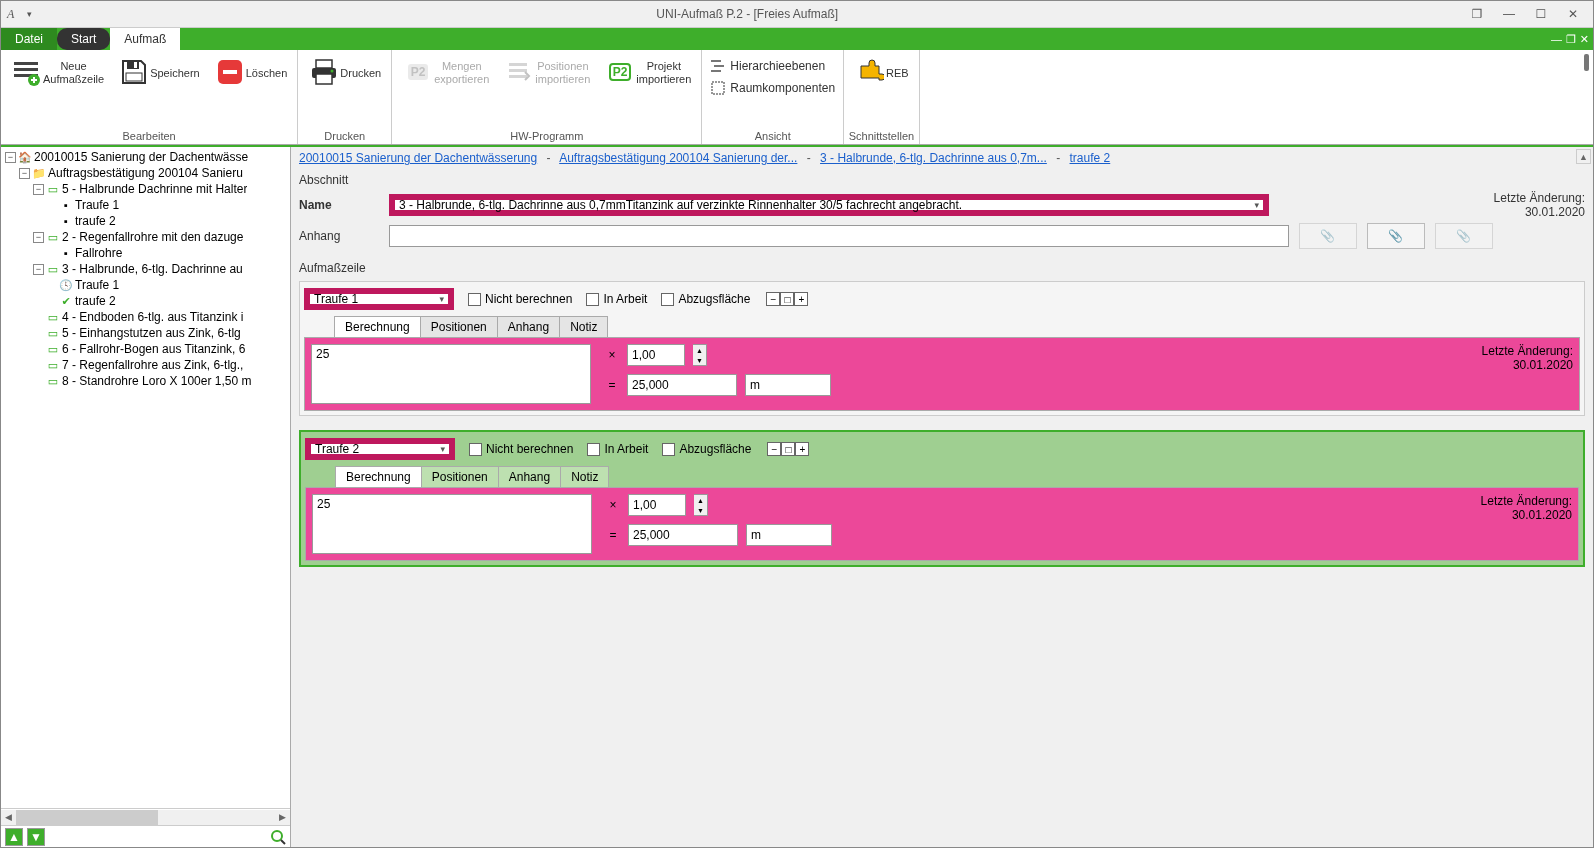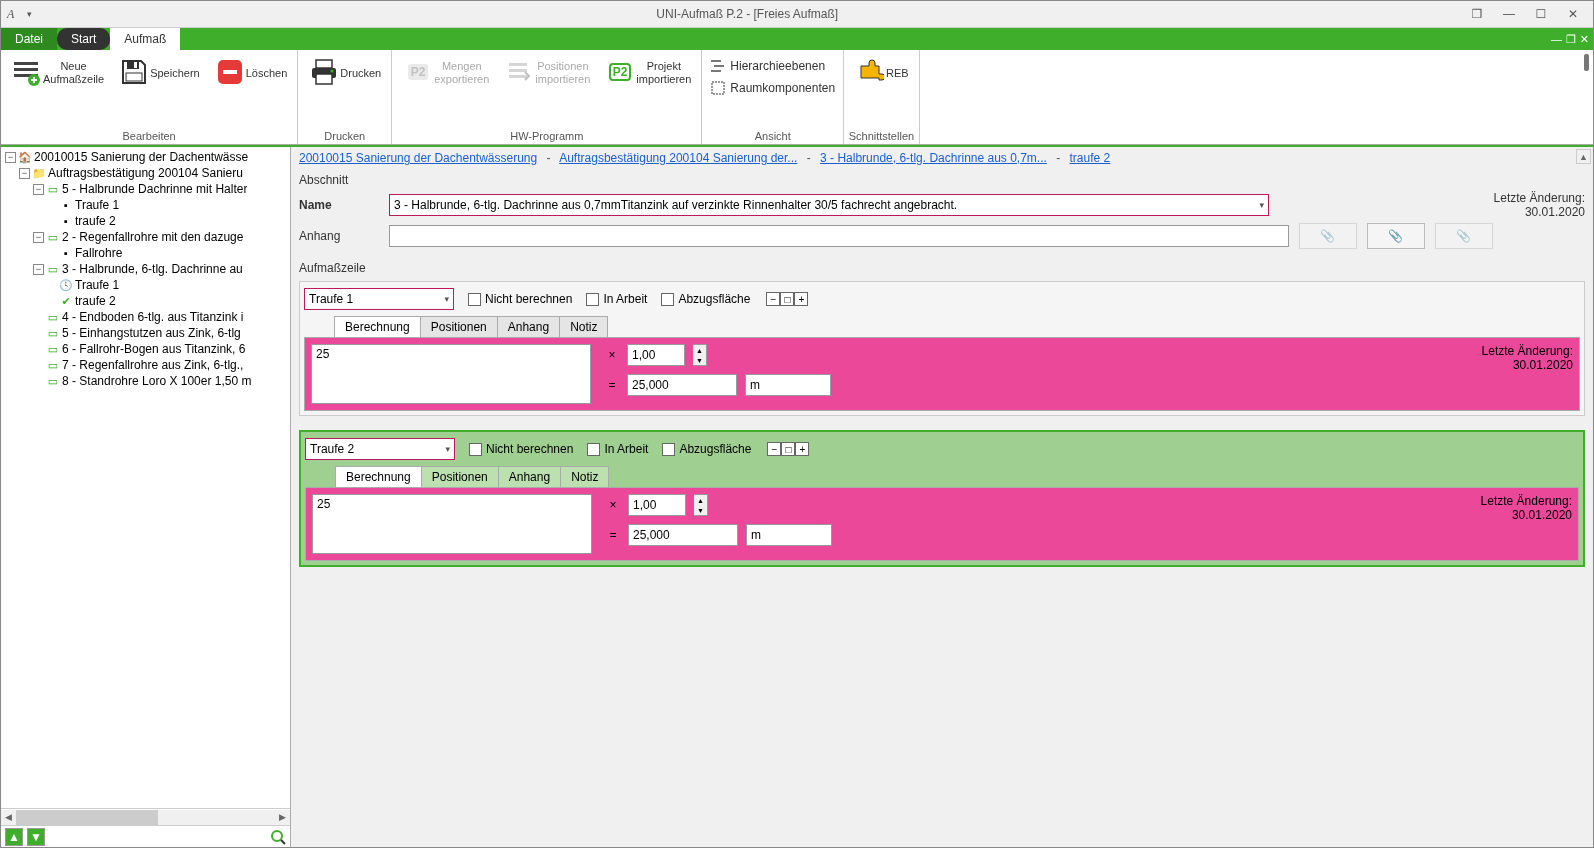--- a/index.html
+++ b/index.html
@@ -42,21 +42,21 @@
 .main { flex: 1; display: flex; flex-direction: column; background: #f0f0f0; overflow: auto; position: relative; }
 .main-scroll-up { position: absolute; right: 2px; top: 2px; width: 15px; height: 15px; background: #f0f0f0; border:1px solid #ccc; font-size:9px; display:flex; align-items:center; justify-content:center; color:#666; }
 .breadcrumb { padding: 4px 8px; background: #f0f0f0; font-size: 12px; }
 .breadcrumb a { color: #1a5fcc; text-decoration: underline; cursor: pointer; }
 .breadcrumb .sep { color: #555; margin: 0 6px; }
 .section { padding: 4px 8px; }
 .section-title { font-size: 12px; color: #333; margin-bottom: 2px; }
 .form-row { display: flex; align-items: center; gap: 10px; margin: 4px 0; }
 .form-label { width: 80px; font-size: 12px; color: #333; }
 .form-label.bold { font-weight: bold; }
-.combo { border: 1px solid #be185d; background: #fff; height: 22px; display: flex; align-items: center; padding: 0 4px; font-size: 12px; position: relative; }
+.combo { border: 6px solid #be185d; background: #fff; height: 22px; display: flex; align-items: center; padding: 0 4px; font-size: 12px; position: relative; }
 .combo .arrow { margin-left: auto; font-size: 9px; color: #555; }
 .input-text { border: 1px solid #999; background: #fff; height: 22px; padding: 0 4px; font-size: 12px; }
 .attach-btn { width: 58px; height: 26px; border: 1px solid #bbb; background: #f5f5f5; display: flex; align-items: center; justify-content: center; cursor: pointer; }
 .attach-btn.disabled { opacity: 0.5; }
 .last-change { text-align: right; font-size: 12px; color: #333; margin-left: auto; }
 .zeile-block { margin: 4px 8px 10px 8px; padding: 4px; background: #f0f0f0; }
 .zeile-block.active { background: #9fcf91; border: 2px solid #3eae2b; }
 .zeile-header { display: flex; align-items: center; gap: 14px; padding: 2px 0; }
 .zeile-header .combo { width: 150px; }
 .chk { display: flex; align-items: center; gap: 4px; font-size: 12px; }

